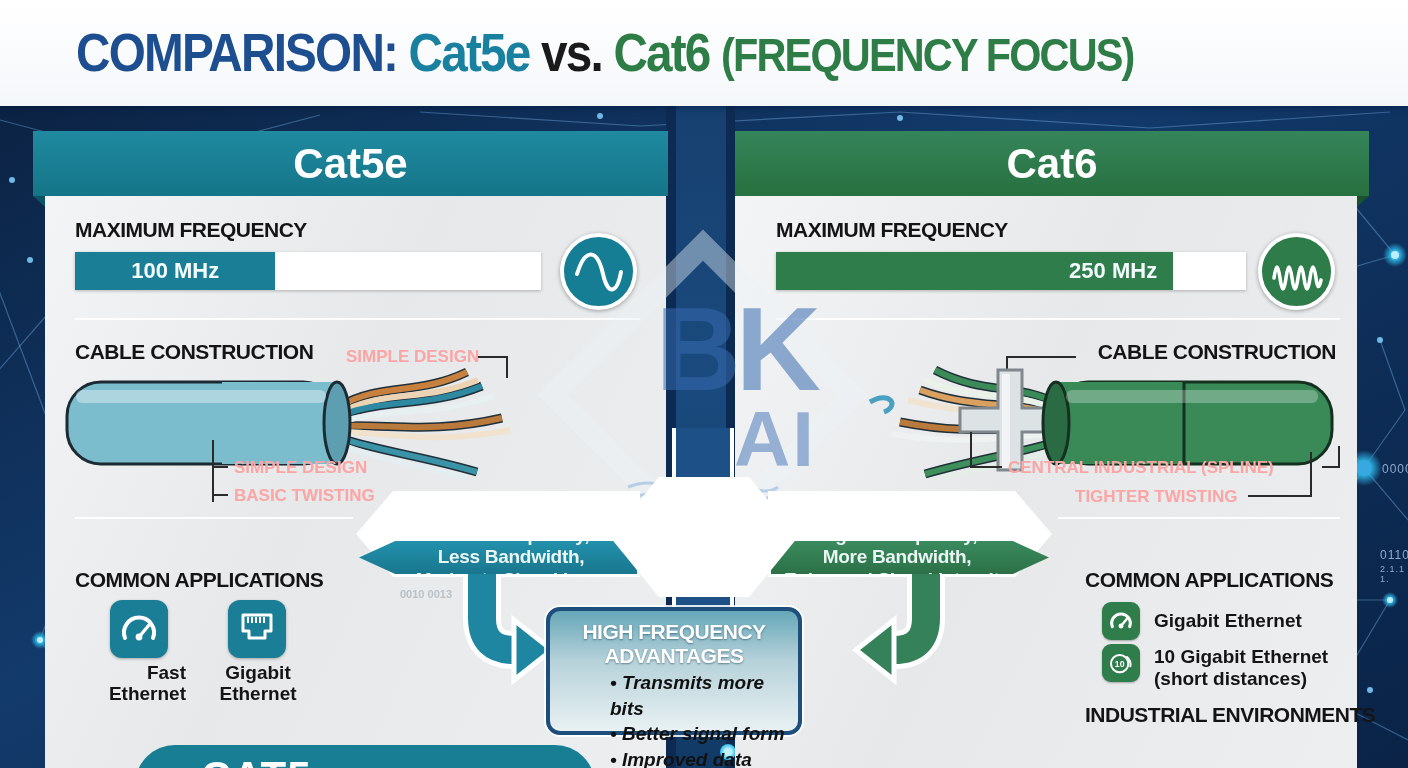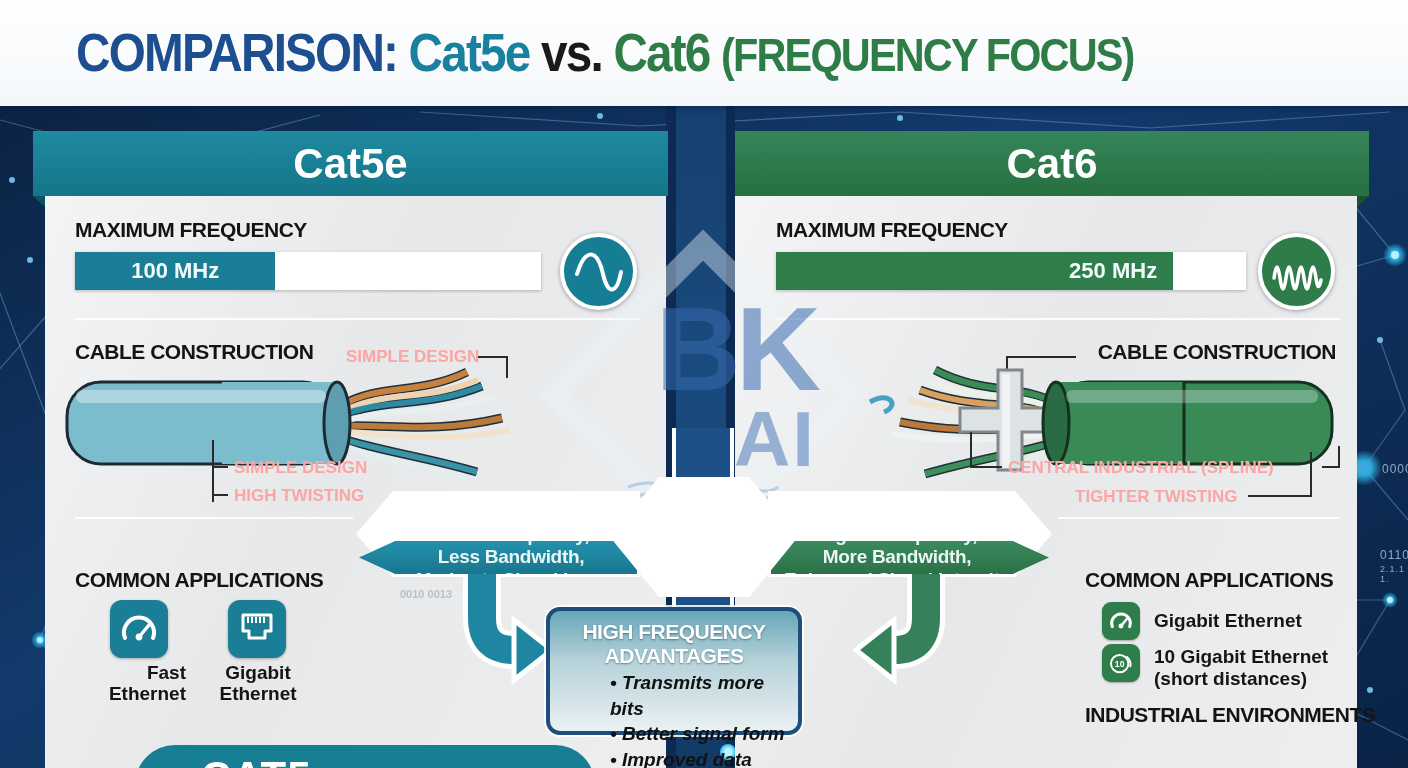--- a/index.html
+++ b/index.html
@@ -220,21 +220,21 @@
   <path d="M272,82 C316,100 352,104 404,118" stroke="#e4edef" stroke-width="6" fill="none"></path>
   <rect x="5" y="22" width="270" height="82" rx="34" fill="#7bbccd" stroke="#1c2b33" stroke-width="3"></rect>
   <rect x="160" y="22" width="115" height="82" fill="#7bbccd" stroke="#1c2b33" stroke-width="3" stroke-dasharray="0 115 82 115"></rect>
   <ellipse cx="275" cy="63" rx="13" ry="41" fill="#5d9fb0" stroke="#1c2b33" stroke-width="3"></ellipse>
   <rect x="14" y="30" width="250" height="13" rx="6" fill="rgba(255,255,255,.38)"></rect>
 </svg>
 <div class="abs cline" style="left:212px;top:440px;width:2px;height:62px;"></div>
 <div class="abs cline" style="left:212px;top:466px;width:16px;height:2px;"></div>
 <div class="abs cline" style="left:212px;top:494px;width:16px;height:2px;"></div>
 <div class="abs callout" style="left:234px;top:458px;">SIMPLE DESIGN</div>
-<div class="abs callout" style="left:234px;top:486px;">HIGH TWISTING</div>
+<div class="abs callout" style="left:234px;top:486px;">BASIC TWISTING</div>
 <div class="abs faint" style="left:400px;top:588px;">0010 0013</div>
 
 <div class="abs h-label" style="left:1080px;top:340px;width:256px;text-align:right;">CABLE CONSTRUCTION</div>
 <div class="abs cline" style="left:1006px;top:356px;width:70px;height:2px;"></div>
 <div class="abs cline" style="left:1006px;top:356px;width:2px;height:28px;"></div>
 <svg class="abs" style="left:840px;top:360px;z-index:3;" width="500" height="122" viewBox="0 0 500 122">
   <g>
     <path d="M222,46 C180,22 145,36 95,10" stroke="#203038" stroke-width="9" fill="none"></path>
     <path d="M220,56 C175,40 135,50 80,30" stroke="#203038" stroke-width="9" fill="none"></path>
     <path d="M220,68 C170,66 130,76 60,62" stroke="#203038" stroke-width="9" fill="none"></path>

